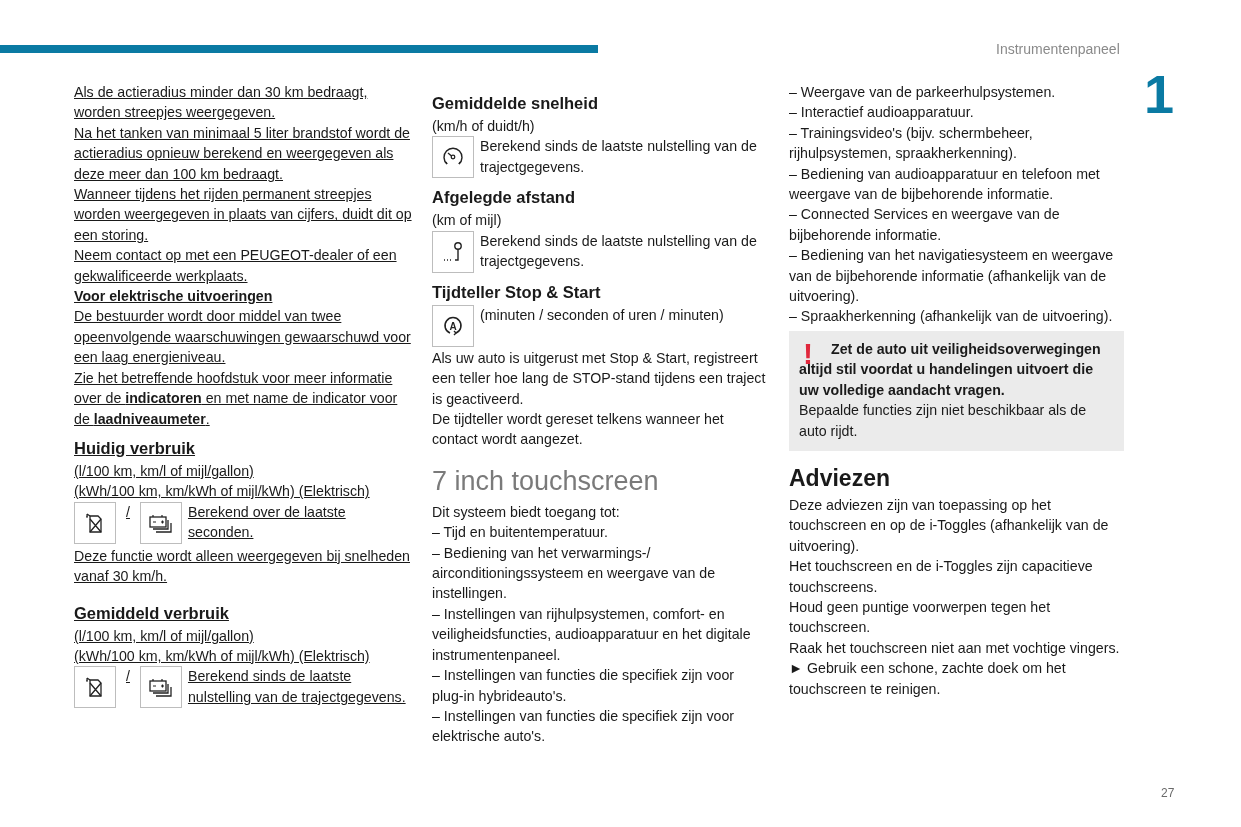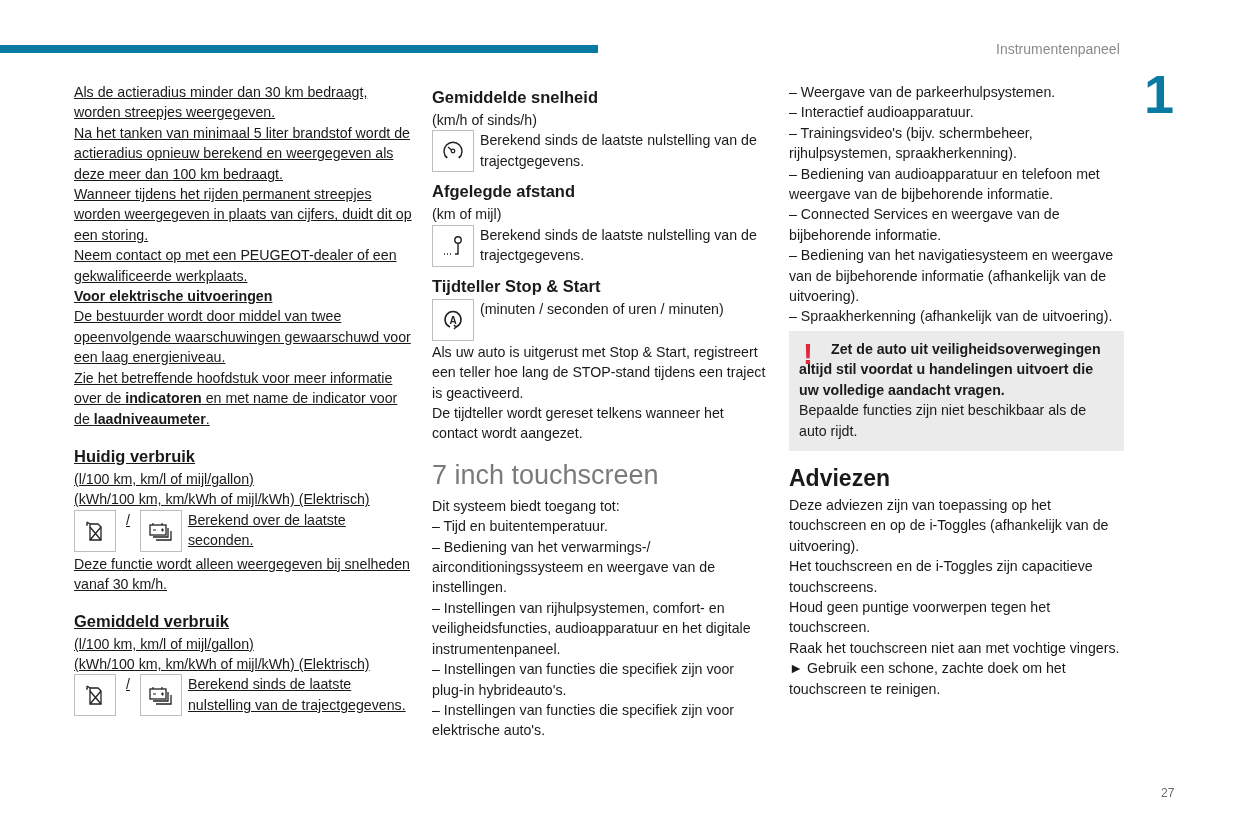--- a/index.html
+++ b/index.html
@@ -12,21 +12,21 @@
   .page-num { position: absolute; left: 1161px; top: 783px; font-size: 12px; font-weight: normal; color: #6a6a6a; }
 
   .col { position: absolute; top: 82px; }
   .col1 { left: 74px; width: 340px; text-decoration: underline; }
   .col2 { left: 432px; width: 335px; }
   .col3 { left: 789px; width: 335px; }
 
   .p { display: block; }
   .b { font-weight: bold; }
   .h3 { font-weight: bold; font-size: 16.5px; line-height: 22px; margin-top: 14px; margin-bottom: 2px; }
-  .h3.first { margin-top: 4px; }
+  .h3.first { margin-top: 10px; }
   .h2-light { font-size: 27px; line-height: 34px; color: #7a7a7a; margin-top: 14px; margin-bottom: 4px; }
   .h2 { font-size: 23px; line-height: 30px; font-weight: bold; color: #1a1a1a; margin-top: 12px; margin-bottom: 2px; }
 
   .icon-row { display: flex; align-items: flex-start; gap: 4px; }
   .icon-box { flex: 0 0 auto; width: 42px; height: 42px; border: 1px solid #bdbdbd; display: flex; align-items: center; justify-content: center; background: #fff; }
   .icon-box svg { width: 28px; height: 28px; }
   .slash { padding: 0 6px 0 6px; line-height: 20px; }
   .icon-text { padding-left: 2px; }
 
   .warn-box { background: #ebebeb; padding: 8px 10px 10px 10px; margin-top: 4px; position: relative; }
@@ -43,21 +43,21 @@
 
 <div class="col col1">
   <span class="p">Als de actieradius minder dan 30 km bedraagt, worden streepjes weergegeven.</span>
   <span class="p">Na het tanken van minimaal 5 liter brandstof wordt de actieradius opnieuw berekend en weergegeven als deze meer dan 100 km bedraagt.</span>
   <span class="p">Wanneer tijdens het rijden permanent streepjes worden weergegeven in plaats van cijfers, duidt dit op een storing.</span>
   <span class="p">Neem contact op met een PEUGEOT-dealer of een gekwalificeerde werkplaats.</span>
   <span class="p b">Voor elektrische uitvoeringen</span>
   <span class="p">De bestuurder wordt door middel van twee opeenvolgende waarschuwingen gewaarschuwd voor een laag energieniveau.</span>
   <span class="p"><span>Zie het betreffende hoofdstuk voor meer informatie over de </span><span class="b">indicatoren</span><span> en met name de indicator voor de </span><span class="b">laadniveaumeter</span><span>.</span></span>
 
-  <div class="h3" style="margin-top:16px">Huidig verbruik</div>
+  <div class="h3" style="margin-top:8px">Huidig verbruik</div>
   <span class="p">(l/100 km, km/l of mijl/gallon)</span>
   <span class="p">(kWh/100 km, km/kWh of mijl/kWh) (Elektrisch)</span>
   <div class="icon-row">
     <div class="icon-box">
       <svg viewBox="0 0 28 28">
           <path d="M9 7 h8 l3 3 v13 h-11 z" fill="none" stroke="#222" stroke-width="1.3"></path>
           <path d="M9 10 l11 13 M20 10 l-11 13" stroke="#222" stroke-width="1.3"></path>
           <path d="M6 5 l3 2 M5 8 h2 M6 5 v3" stroke="#222" stroke-width="1.2"></path>
         </svg>
     </div>
@@ -91,21 +91,21 @@
           <path d="M6 6 v2 M15 6 v2 M6 13 h3 M14 13 h3 M15.5 11.5 v3" stroke="#222" stroke-width="1.2"></path>
           <path d="M21 11 v9 h-15 M24 14 v9 h-15" fill="none" stroke="#222" stroke-width="1.3"></path>
         </svg>
     </div>
     <span class="icon-text" style="width:225px">Berekend sinds de laatste nulstelling van de trajectgegevens.</span>
   </div>
 </div>
 
 <div class="col col2">
   <div class="h3 first">Gemiddelde snelheid</div>
-  <span class="p">(km/h of sinds/h)</span>
+  <span class="p">(km/h of duidt/h)</span>
   <div class="icon-row">
     <div class="icon-box">
       <svg viewBox="0 0 28 28">
           <path d="M8 21 A9 9 0 1 1 20 21" fill="none" stroke="#222" stroke-width="1.4"></path>
           <path d="M8 21 l-1 -2 M20 21 l1 -2" stroke="#222" stroke-width="1.4"></path>
           <circle cx="14" cy="14" r="1.8" fill="none" stroke="#222" stroke-width="1.3"></circle>
           <path d="M12.5 13 L9 10" stroke="#222" stroke-width="1.3"></path>
         </svg>
     </div>
     <span class="icon-text">Berekend sinds de laatste nulstelling van de trajectgegevens.</span>

